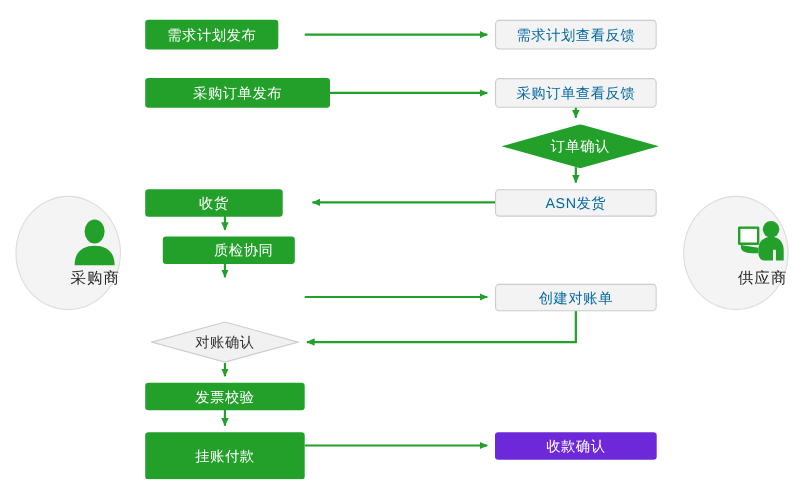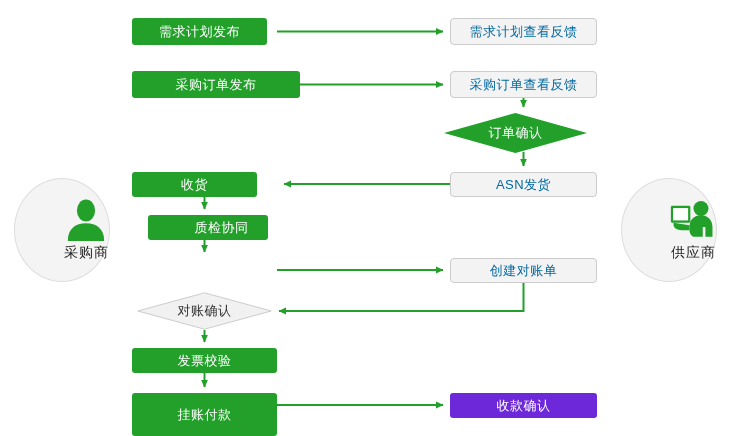--- a/index.html
+++ b/index.html
@@ -158,29 +158,29 @@
       <rect x="3.5" y="9.5" width="17" height="14" fill="#ffffff"></rect>
       <path d="M4,28 C4,33 9,34.5 15,34.5 L22,34.5 L22,29 L4,26 Z" fill="#22a02a"></path>
 
       <circle cx="35" cy="10" r="8.5" fill="#22a02a"></circle>
 
       <path d="M24,23 C27,19 31,17.5 35,17.5 C42,17.5 48,22 48,31 L48,42 L40,42 L40,31 L37,31 L37,42 L28,42 C24,42 22,38 22,34 C22,29 22,26 24,23 Z" fill="#22a02a"></path>
     </svg>
     <span class="actor-label">供应商</span>
   </div>
 
-  <div class="node green" style="left:132px; top:18px; width:135px; height:27px;">需求计划发布</div>
+  <div class="node green" style="left:132px; top:18px; width:121px; height:27px;">需求计划发布</div>
 
   <div class="node grey" style="left:450px; top:18px; width:147px; height:27px;">需求计划查看反馈</div>
 
   <div class="node green" style="left:132px; top:71px; width:168px; height:27px;">采购订单发布</div>
 
   <div class="node grey" style="left:450px; top:71px; width:147px; height:27px;">采购订单查看反馈</div>
 
-  <div class="diamond-wrap green-d" style="left:444px; top:113px; width:143px; height:40px;text-align:center;">
+  <div class="diamond-wrap green-d" style="left:456px; top:113px; width:143px; height:40px;text-align:center;">
     <svg width="143" height="40" viewBox="0 0 143 40">
       <polygon points="71.5,0 143,20 71.5,40 0,20" fill="#22a02a"></polygon>
     </svg>
     <span class="diamond-label">订单确认</span>
   </div>
 
   <div class="node grey" style="left:450px; top:172px; width:147px; height:25px;">ASN发货</div>
 
   <div class="node green" style="left:132px; top:172px; width:125px; height:25px;text-align:right;">收货</div>
 

